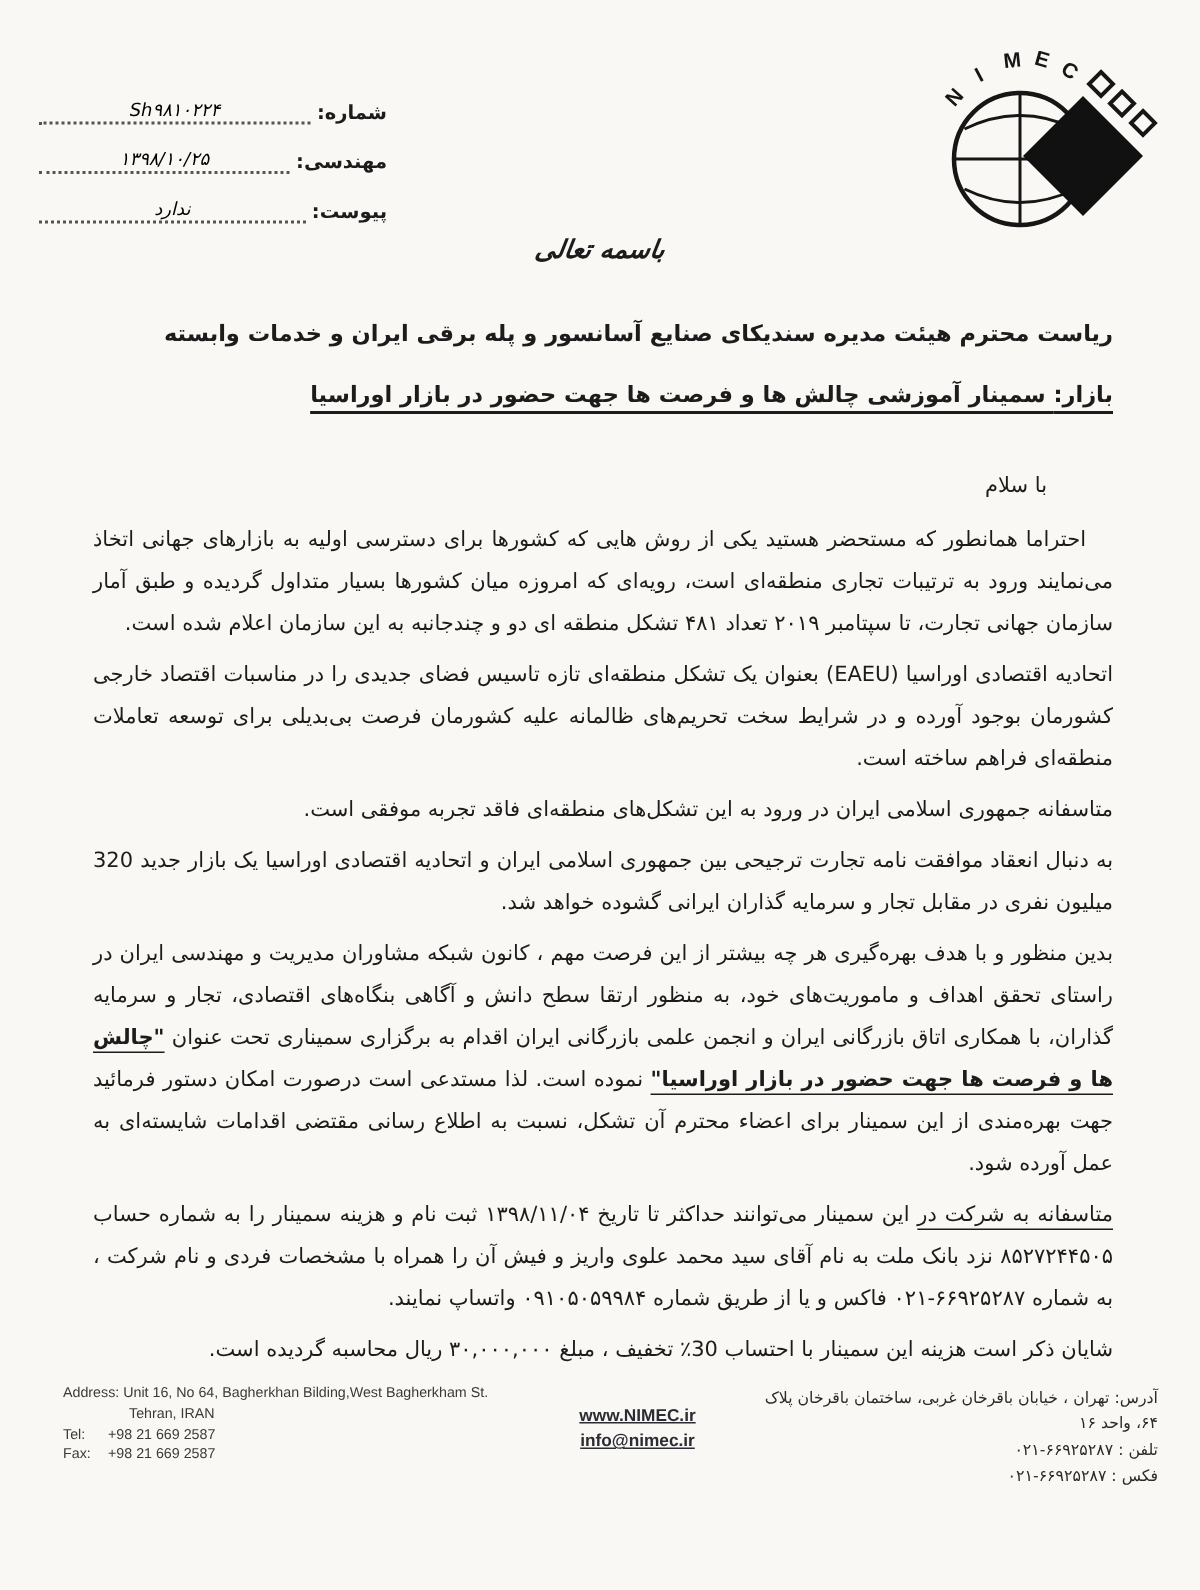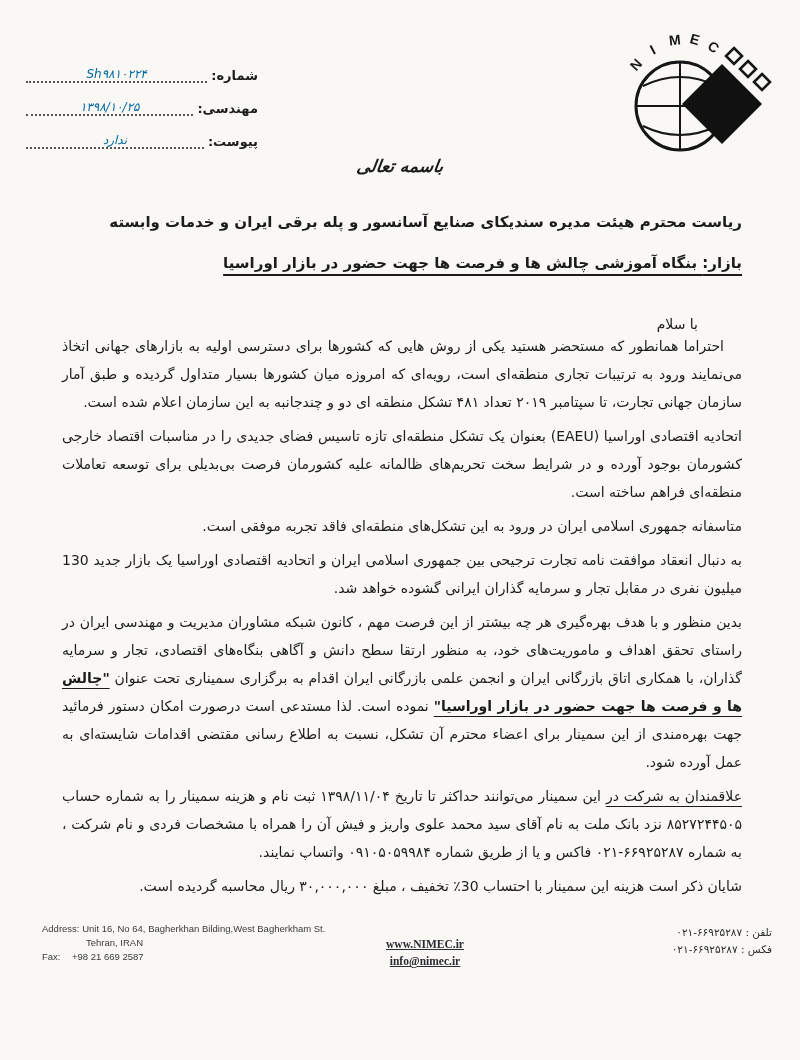--- a/index.html
+++ b/index.html
@@ -17,21 +17,21 @@
     position:absolute;top:50px;left:26px;width:232px;
     direction:rtl;font-size:13px;font-weight:bold;
   }
   .meta-row{display:flex;align-items:flex-end;height:33px;}
   .meta-row .lbl{white-space:nowrap;padding-left:4px;}
   .meta-row .dots{
     flex:1;border-bottom:2px dotted #555;
     text-align:center;line-height:15px;height:17px;
   }
   .meta-row .val{
-    font-weight:normal;font-style:italic;font-size:12px;color:#0369a1;
+    font-weight:normal;font-style:italic;font-size:12px;color:#000000;
     position:relative;top:2px;white-space:nowrap;
   }
   .org-block{position:absolute;top:70px;left:268px;width:356px;text-align:center;}
   .org-fa{
     direction:rtl;font-weight:bold;font-size:20px;letter-spacing:-0.5px;
     padding-bottom:5px;border-bottom:2.5px solid #1a1a1a;
   }
   .org-fa::after{content:"";display:block;position:relative;top:7px;border-bottom:1px solid #1a1a1a;}
   .org-en{
     margin-top:7px;font-family:"Liberation Sans", sans-serif;
@@ -50,30 +50,30 @@
     direction:rtl;text-align:right;
   }
   .addressee{font-size:15px;font-weight:bold;line-height:24px;}
   .subject{font-size:15px;font-weight:bold;margin-top:20px;
     text-decoration:underline;text-underline-offset:6px;text-decoration-thickness:1.5px;}
   .salam{font-size:14px;margin-top:44px;margin-right:44px;}
   .para{
     font-size:14px;line-height:28px;text-align:justify;
     margin:0 0 6px 0;
   }
-  .para.first{text-indent:18px;}
+  .para.first{margin-top:14px;text-indent:18px;}
   .hl{font-weight:bold;text-decoration:underline;text-underline-offset:5px;}
   .ul{text-decoration:underline;text-underline-offset:5px;}
   .num{direction:ltr;unicode-bidi:isolate;}
   
   .footer{position:absolute;top:922px;left:42px;right:28px;display:flex;align-items:flex-start;}
   .f-en{width:308px;font-family:"Liberation Sans", sans-serif;font-size:9.5px;color:#3a3a3a;line-height:1.45;}
   .f-en .ind{padding-left:44px;}
   .f-en .fl{display:inline-block;width:30px;}
-  .f-links{width:150px;text-align:center;margin-top:14px;font-family:Liberation Serif, serif;}
+  .f-links{width:150px;text-align:center;margin-top:14px;font-family:Liberation Sans, sans-serif;}
   .f-links a{display:block;color:#2b2b33;font-size:11.5px;font-weight:bold;
     text-decoration:underline;line-height:1.5;}
   .f-fa{flex:1;direction:rtl;text-align:right;font-size:10.5px;line-height:1.65;color:#2a2a2a;margin-top:2px;}
 </style>
 </head>
 <body>
 
 <div class="page">
 
   <div class="meta-fields">
@@ -115,42 +115,44 @@
         <text x="88" y="17" transform="rotate(36 92 13)">C</text>
       </g>
     </svg>
   </div>
 
   <div class="bismillah">باسمه تعالی</div>
 
   <div class="letter">
     <div class="addressee">ریاست محترم هیئت مدیره سندیکای صنایع آسانسور و پله برقی ایران و خدمات وابسته</div>
 
-    <div class="subject"><span>بازار:</span><span> بنگاه آموزشی چالش ها و فرصت ها جهت حضور در بازار اوراسیا</span></div>
+    <div class="subject"><span>بازار:</span><span> سمینار آموزشی چالش ها و فرصت ها جهت حضور در بازار اوراسیا</span></div>
 
     <div class="salam">با سلام</div>
 
     <p class="para first">احتراما همانطور که مستحضر هستید یکی از روش هایی که کشورها برای دسترسی اولیه به بازارهای جهانی اتخاذ می‌نمایند ورود به ترتیبات تجاری منطقه‌ای است، رویه‌ای که امروزه میان کشورها بسیار متداول گردیده و طبق آمار سازمان جهانی تجارت، تا سپتامبر ۲۰۱۹ تعداد ۴۸۱ تشکل منطقه ای دو و چندجانبه به این سازمان اعلام شده است.</p>
     <p class="para">اتحادیه اقتصادی اوراسیا (⁦EAEU⁩) بعنوان یک تشکل منطقه‌ای تازه تاسیس فضای جدیدی را در مناسبات اقتصاد خارجی کشورمان بوجود آورده و در شرایط سخت تحریم‌های ظالمانه علیه کشورمان فرصت بی‌بدیلی برای توسعه تعاملات منطقه‌ای فراهم ساخته است.</p>
     <p class="para">متاسفانه جمهوری اسلامی ایران در ورود به این تشکل‌های منطقه‌ای فاقد تجربه موفقی است.</p>
-    <p class="para">به دنبال انعقاد موافقت نامه تجارت ترجیحی بین جمهوری اسلامی ایران و اتحادیه اقتصادی اوراسیا یک بازار جدید 130 میلیون نفری در مقابل تجار و سرمایه گذاران ایرانی گشوده خواهد شد.</p>
+    <p class="para">به دنبال انعقاد موافقت نامه تجارت ترجیحی بین جمهوری اسلامی ایران و اتحادیه اقتصادی اوراسیا یک بازار جدید 320 میلیون نفری در مقابل تجار و سرمایه گذاران ایرانی گشوده خواهد شد.</p>
     <p class="para"><span>بدین منظور و با هدف بهره‌گیری هر چه بیشتر از این فرصت مهم ، کانون شبکه مشاوران مدیریت و مهندسی ایران در راستای تحقق اهداف و ماموریت‌های خود، به منظور ارتقا سطح دانش و آگاهی بنگاه‌های اقتصادی، تجار و سرمایه گذاران، با همکاری اتاق بازرگانی ایران و انجمن علمی بازرگانی ایران اقدام به برگزاری سمیناری تحت عنوان </span><span class="hl">"چالش ها و فرصت ها جهت حضور در بازار اوراسیا"</span><span> نموده است. لذا مستدعی است درصورت امکان دستور فرمائید جهت بهره‌مندی از این سمینار برای اعضاء محترم آن تشکل، نسبت به اطلاع رسانی مقتضی اقدامات شایسته‌ای به عمل آورده شود.</span></p>
-    <p class="para"><span class="ul">علاقمندان به شرکت در</span><span> این سمینار می‌توانند حداکثر تا تاریخ ۱۳۹۸/۱۱/۰۴ ثبت نام و هزینه سمینار را به شماره حساب ۸۵۲۷۲۴۴۵۰۵ نزد بانک ملت به نام آقای سید محمد علوی واریز و فیش آن را همراه با مشخصات فردی و نام شرکت ، به شماره ⁦۰۲۱-۶۶۹۲۵۲۸۷⁩ فاکس و یا از طریق شماره ۰۹۱۰۵۰۵۹۹۸۴ واتساپ نمایند.</span></p>
+    <p class="para"><span class="ul">متاسفانه به شرکت در</span><span> این سمینار می‌توانند حداکثر تا تاریخ ۱۳۹۸/۱۱/۰۴ ثبت نام و هزینه سمینار را به شماره حساب ۸۵۲۷۲۴۴۵۰۵ نزد بانک ملت به نام آقای سید محمد علوی واریز و فیش آن را همراه با مشخصات فردی و نام شرکت ، به شماره ⁦۰۲۱-۶۶۹۲۵۲۸۷⁩ فاکس و یا از طریق شماره ۰۹۱۰۵۰۵۹۹۸۴ واتساپ نمایند.</span></p>
     <p class="para">شایان ذکر است هزینه این سمینار با احتساب 30٪ تخفیف ، مبلغ ۳۰,۰۰۰,۰۰۰ ریال محاسبه گردیده است.</p>
   </div>
 
   <div class="footer">
     <div class="f-en">
       <div>Address: Unit 16, No 64, Bagherkhan Bilding,West Bagherkham St.</div>
       <div class="ind">Tehran, IRAN</div>
+      <div><span class="fl">Tel:</span><span>+98 21 669 2587</span></div>
       <div><span class="fl">Fax:</span><span>+98 21 669 2587</span></div>
     </div>
     <div class="f-links">
       <a href="#">www.NIMEC.ir</a>
       <a href="#">info@nimec.ir</a>
     </div>
     <div class="f-fa">
+      <div>آدرس: تهران ، خیابان باقرخان غربی، ساختمان باقرخان پلاک ۶۴، واحد ۱۶</div>
       <div><span>تلفن :</span> <span>⁦۰۲۱-۶۶۹۲۵۲۸۷⁩</span></div>
       <div><span>فکس :</span> <span>⁦۰۲۱-۶۶۹۲۵۲۸۷⁩</span></div>
     </div>
   </div>
 
 </div>
 
 </body></html>

